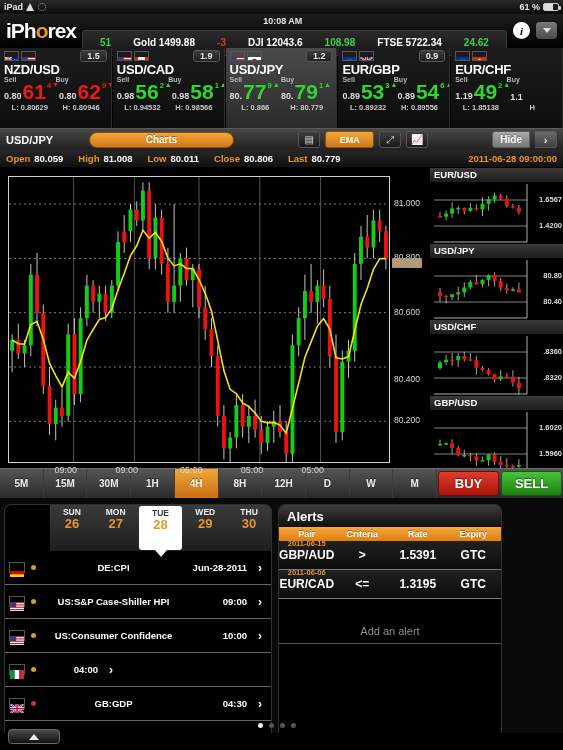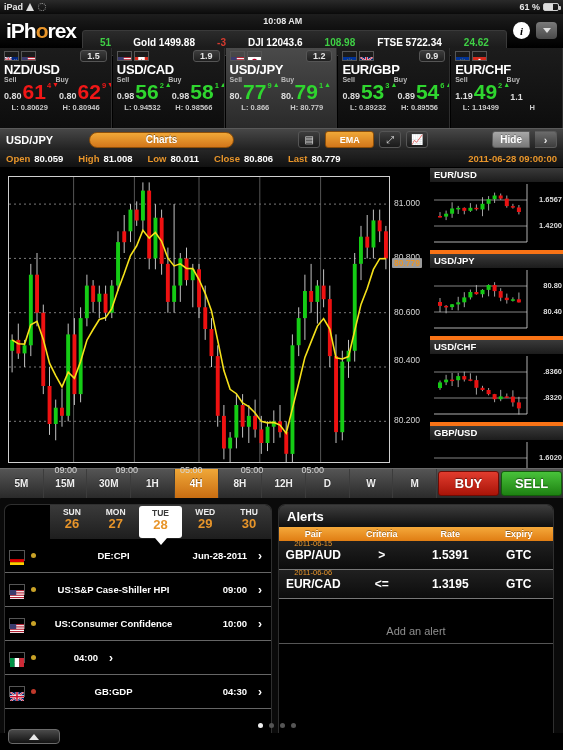--- a/index.html
+++ b/index.html
@@ -106,21 +106,21 @@
   .plotbox{position:absolute;left:8px;top:8px;width:382px;height:287px;border:1px solid #cfcfcf;background:#000;}
   .yaxis{position:absolute;left:394px;top:8px;width:36px;height:287px;font-size:8.5px;color:#d8d8d8;}
   .yaxis div{position:absolute;left:0;}
   .lasttag{position:absolute;left:392px;background:#9a9a9a;color:#e8952a;font-size:8.5px;
     font-weight:bold;padding:0 2px;border-radius:1px;}
   .xaxis{position:absolute;left:0;top:297px;width:430px;height:14px;font-size:9px;color:#d8d8d8;}
   .xaxis div{position:absolute;}
 
   
   .minis{width:133px;background:#000;overflow:hidden;}
-  .mini{height:86px;position:relative;border-bottom:4px solid #f97316;}
+  .mini{height:76px;position:relative;border-bottom:1px solid #f97316;}
   .mini-hd{background:linear-gradient(#3a3a3a,#1c1c1c);font-size:9.5px;font-weight:bold;
     color:#fff;padding:1px 4px;height:14px;}
   .mini-body{position:relative;height:68px;background:#000;}
   .mini-lbl{position:absolute;right:1px;font-size:7.5px;color:#ddd;font-weight:bold;}
 
   
   .tfbar{height:30px;background:linear-gradient(#555,#2a2a2a);display:flex;align-items:stretch;
     border-top:1px solid #6a6a6a;}
   .tf{flex:1;display:flex;align-items:center;justify-content:center;font-size:10px;
     font-weight:bold;color:#f0f0f0;border-right:1px solid #3c3c3c;text-shadow:0 -1px 0 rgba(0,0,0,.5);}
@@ -135,48 +135,48 @@
   .bottom{height:235px;display:flex;background:#0a0a0a;padding:6px 4px 0 4px;gap:6px;
     background-image:linear-gradient(115deg,rgba(255,255,255,.03) 0 1px,transparent 1px 28px);}
   .panel{border-radius:7px 7px 0 0;overflow:hidden;background:#000;border:1px solid #2f2f2f;
     border-bottom:none;}
   .cal{width:268px;display:flex;flex-direction:column;}
   .cal-hd{height:18px;background:linear-gradient(#3d3d3d,#141414);display:flex;align-items:center;
     padding:0 8px;font-size:11px;font-weight:bold;color:#e8952a;justify-content:space-between;}
   .arrowL,.arrowR{width:0;height:0;border-top:5px solid transparent;border-bottom:5px solid transparent;}
   .arrowL{border-right:7px solid #cfcfcf;}
   .arrowR{border-left:7px solid #cfcfcf;}
-  .cal-days{height:34px;background:linear-gradient(#3a3a3a,#1e1e1e);display:flex;position:relative;margin-left:45px;}
+  .cal-days{height:46px;background:linear-gradient(#3a3a3a,#1e1e1e);display:flex;position:relative;margin-left:45px;}
   .day{flex:1;text-align:center;padding-top:2px;}
   .day .dn{font-size:8.5px;font-weight:bold;color:#efefef;}
   .day .dd{font-size:13px;font-weight:bold;color:#e8952a;line-height:14px;}
   .day.sel{background:#fff;border-radius:3px;margin:1px;}
   .day.sel .dn{color:#3a3a3a;} .day.sel .dd{color:#e8952a;}
   .day.sel::after{content:"";position:absolute;bottom:-6px;left:50%;margin-left:-6px;
     width:0;height:0;border-left:6px solid transparent;border-right:6px solid transparent;
     border-top:7px solid #fff;}
   .events{flex:1;overflow:hidden;background:#000;}
   .ev{display:flex;align-items:center;height:34px;border-bottom:1px solid #666;padding:0 4px;gap:6px;}
   .ev .fl{width:16px;height:11px;border:1px solid #555;flex:none;}
   .dot{width:5px;height:5px;border-radius:50%;flex:none;}
   .ev-name{flex:1;text-align:center;font-size:9.5px;font-weight:bold;color:#fff;line-height:11px;}
   .ev-time{font-size:9.5px;font-weight:bold;color:#fff;width:56px;text-align:right;}
   .ev-chev{color:#fff;font-size:12px;font-weight:bold;width:14px;text-align:center;}
 
-  .alerts{width:276px;display:flex;flex-direction:column;}
+  .alerts{width:224px;display:flex;flex-direction:column;}
   .al-hd{height:22px;background:linear-gradient(#3d3d3d,#0f0f0f);display:flex;align-items:center;
     padding:0 8px;font-size:13px;font-weight:bold;color:#fff;}
   .al-cols{height:14px;background:linear-gradient(#f5a93b,#e07d13);display:flex;align-items:center;
     font-size:9px;font-weight:bold;color:#fff;text-shadow:0 -1px 0 rgba(0,0,0,.35);}
   .al-cols div{flex:1;text-align:center;}
   .al-row{height:29px;display:flex;align-items:center;border-bottom:1px solid #777;
     background:linear-gradient(#202020,#0c0c0c);}
   .al-row>div{flex:1;text-align:center;font-size:12px;font-weight:bold;color:#fff;}
   .al-pair{position:relative;}
-  .al-date{position:absolute;top:-9px;left:0;right:0;font-size:7.5px;color:#e8952a;font-weight:normal;}
+  .al-date{position:absolute;top:-9px;left:0;right:0;font-size:7.5px;color:#e8952a;font-weight:bold;}
   .al-add{height:26px;display:flex;align-items:center;justify-content:center;
     font-size:11px;color:#8e8e8e;border-bottom:1px solid #555;margin-top:19px;}
 
   
   .dots{position:absolute;left:258px;bottom:22px;display:flex;gap:6px;}
   .pdot{width:5px;height:5px;border-radius:50%;background:#555;}
   .pdot.on{background:#eee;}
   .upbtn{position:absolute;left:8px;bottom:6px;width:52px;height:15px;border-radius:4px;
     background:linear-gradient(#4a4a4a,#121212);border:1px solid #6a6a6a;
     display:flex;align-items:center;justify-content:center;}
@@ -434,21 +434,21 @@
           <span class="arw up">▲</span>
         </div>
         <div class="px">
           <span class="small">1.1</span>
           <span class="big up"></span>
           <span class="sup up"></span>
           <span class="arw up"></span>
         </div>
       </div>
       <div class="lh-row">
-        <div>L: 1.19499</div>
+        <div>L: 1.85138</div>
         <div>H</div>
       </div>
     </div>
   </div>
 
 <div class="charttools">
   <div class="ct-pair">USD/JPY</div>
   <div class="charts-pill">Charts</div>
   <div class="tb-spacer"></div>
   <div class="tb-ico">▤</div>
@@ -610,21 +610,21 @@
           <rect x="368.7" y="43.4" width="3.9" height="10.9" fill="#ee1111"></rect>
           <line x1="376.9" y1="48.9" x2="376.9" y2="92.3" stroke="#d8d8d8" stroke-width="0.9"></line>
           <rect x="375.0" y="54.3" width="3.9" height="27.1" fill="#ee1111"></rect>
           <polyline points="3.1,162.9 9.3,166.7 15.6,167.1 21.8,147.7 28.0,144.3 34.3,162.4 40.5,186.1 46.7,198.6 53.0,209.9 59.2,195.2 65.4,201.3 71.6,184.5 77.9,163.2 84.1,152.5 90.3,142.5 96.6,140.6 102.8,131.6 109.0,113.0 115.2,96.6 121.5,78.6 127.7,68.8 133.9,53.3 140.2,61.2 146.4,55.5 152.6,64.3 158.9,81.2 165.1,88.9 171.3,86.8 177.5,91.4 183.8,91.6 190.0,102.5 196.2,116.3 202.5,133.9 208.7,163.3 214.9,193.6 221.1,212.3 227.4,216.7 233.6,226.0 239.8,229.6 246.1,236.0 252.3,244.4 258.5,245.9 264.8,245.4 271.0,248.1 277.2,256.2 283.4,231.6 289.7,206.3 295.9,180.4 302.1,164.9 308.4,149.1 314.6,141.6 320.8,152.1 327.0,180.9 333.3,182.0 339.5,179.6 345.7,153.7 352.0,127.4 358.2,111.5 364.4,92.4 370.7,81.7 376.9,81.6" fill="none" stroke="#f5e11a" stroke-width="1.6"></polyline>
         </svg>
     </div>
     <div class="yaxis" id="yaxis">
         <div style="top: 22.1429px;">81.000</div>
         <div style="top: 76.4286px;">80.800</div>
         <div style="top: 130.714px;">80.600</div>
-        <div style="top: 179px;">80.400</div>
+        <div style="top: 198px;">80.400</div>
         <div style="top: 239.286px;">80.200</div>
       </div>
     <div class="lasttag" id="lasttag" style="top: 90.1286px;">80.779</div>
     <div class="xaxis" id="xaxis">
         <div style="left: 54.6px;">09:00</div>
         <div style="left: 115.4px;">09:00</div>
         <div style="left: 180px;">05:00</div>
         <div style="left: 240.8px;">05:00</div>
         <div style="left: 301.6px;">05:00</div>
       </div>

